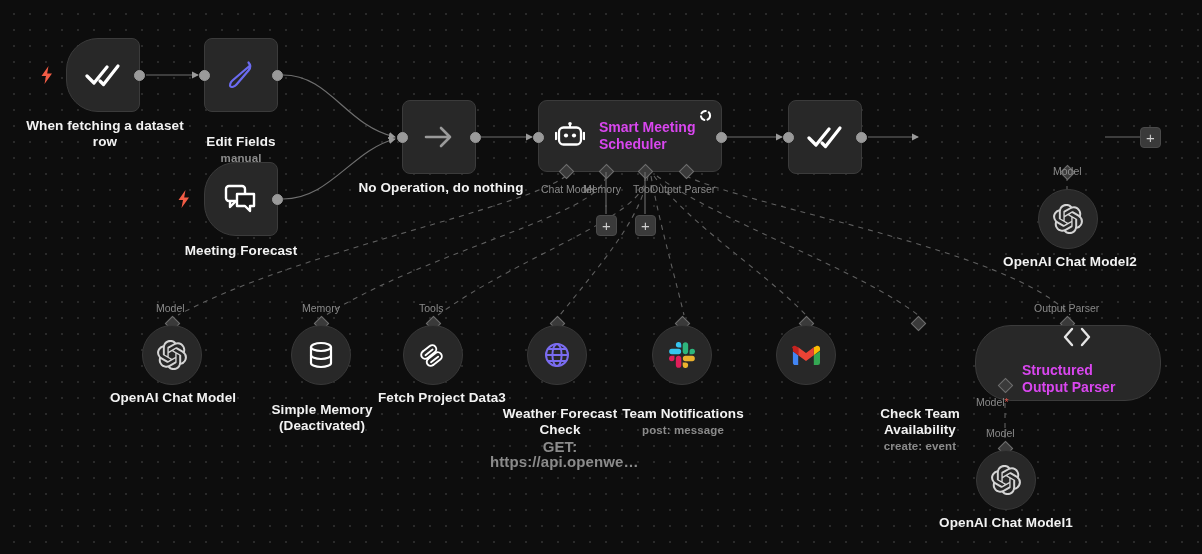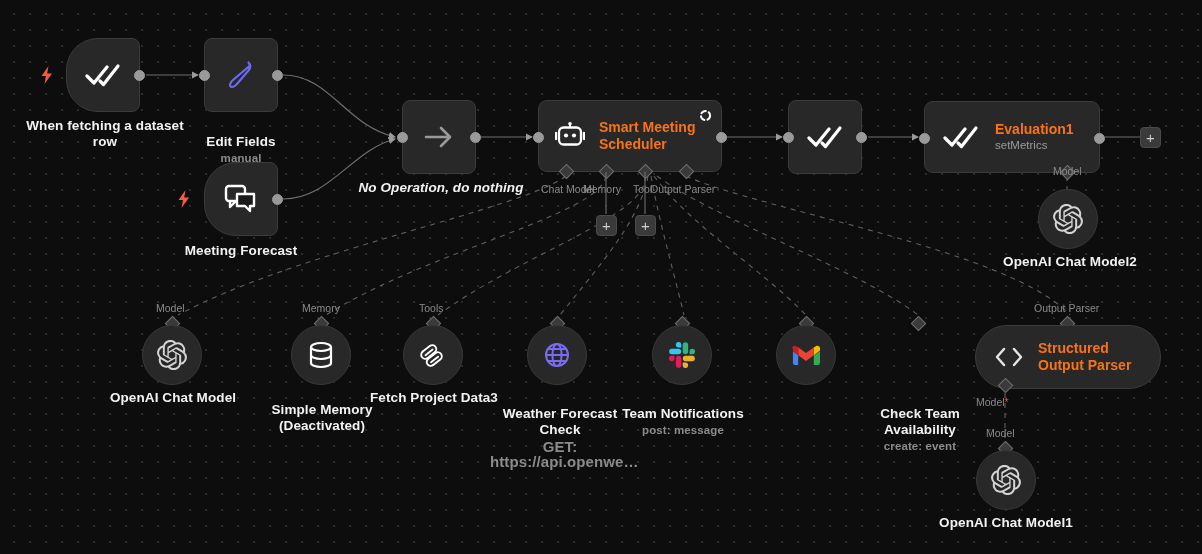--- a/index.html
+++ b/index.html
@@ -52,21 +52,21 @@
     color:#8b8b8b;
     font-size:11.5px;
     font-weight:700;
     line-height:15px;
     margin-top:1px;
   }
   .caption .sub.tiny { font-size:15px; }
 
   
   .node-title {
-    color:#f97316;
+    color:#d946ef;
     font-size:14px;
     font-weight:700;
     line-height:17px;
   }
   .node-subtitle {
     color:#9a9a9a;
     font-size:11.5px;
     font-weight:400;
     line-height:15px;
   }
@@ -230,21 +230,21 @@
 
   <div class="node square" style="left:402px; top:100px;">
     <span class="node-icon">
       <svg width="34" height="26" viewBox="0 0 34 26">
           <path d="M4 13 L28 13 M19 4 L28 13 L19 22" stroke="#9a9a9a" stroke-width="2.6" fill="none" stroke-linecap="round" stroke-linejoin="round"></path>
         </svg>
     </span>
     <div class="port filled" style="left:-6px; top:31px;"></div>
     <div class="port filled" style="right:-6px; top:31px;"></div>
   </div>
-  <div class="caption" style="left:356px; top:180px; width:170px;font-style:italic;">No Operation, do nothing</div>
+  <div class="caption" style="left:356px; top:180px; width:170px;">No Operation, do nothing</div>
 
   <div class="node wide" style="left:538px; top:100px; width:184px;">
     <span class="node-icon" style="margin-left:16px;">
       <svg width="30" height="28" viewBox="0 0 30 28">
           <path d="M15 1 L15 5" stroke="#fff" stroke-width="2"></path>
           <circle cx="15" cy="1.8" r="1.8" fill="#fff"></circle>
           <rect x="4" y="5.5" width="22" height="17" rx="4.5" fill="none" stroke="#fff" stroke-width="2.3"></rect>
           <circle cx="11" cy="13.5" r="2.1" fill="#fff"></circle>
           <circle cx="19" cy="13.5" r="2.1" fill="#fff"></circle>
           <path d="M1 11 L1 17 M29 11 L29 17" stroke="#fff" stroke-width="2.3" stroke-linecap="round"></path>
@@ -281,34 +281,20 @@
     <span class="node-icon">
       <svg width="36" height="26" viewBox="0 0 36 26">
           <path d="M2 14 L9 21 L22 5" stroke="#fff" stroke-width="3.2" fill="none" stroke-linecap="round" stroke-linejoin="round"></path>
           <path d="M15 19 L18.5 22.5 L33 4" stroke="#fff" stroke-width="3.2" fill="none" stroke-linecap="round" stroke-linejoin="round"></path>
         </svg>
     </span>
     <div class="port filled" style="left:-6px; top:31px;"></div>
     <div class="port filled" style="right:-6px; top:31px;"></div>
   </div>
 
-  <div class="node wide" style="left:924px; top:101px; width:176px;">
-    <span class="node-icon" style="margin-left:18px;">
-      <svg width="36" height="26" viewBox="0 0 36 26">
-          <path d="M2 14 L9 21 L22 5" stroke="#fff" stroke-width="3.2" fill="none" stroke-linecap="round" stroke-linejoin="round"></path>
-          <path d="M15 19 L18.5 22.5 L33 4" stroke="#fff" stroke-width="3.2" fill="none" stroke-linecap="round" stroke-linejoin="round"></path>
-        </svg>
-    </span>
-    <div style="margin-left:16px;">
-      <div class="node-title">Evaluation1</div>
-      <div class="node-subtitle">setMetrics</div>
-    </div>
-    <div class="port filled" style="left:-6px; top:31px;"></div>
-    <div class="port filled" style="right:-6px; top:31px;"></div>
-  </div>
   <div class="dport" style="left:1062px; top:167px;"></div>
   <div class="plabel" style="left:1053px; top:165px;">Model</div>
 
   <div class="plus" style="left:1140px; top:127px;">+</div>
 
   <div class="plabel" style="left:156px; top:302px;">Model</div>
   <div class="dport" style="left:167px; top:318px;"></div>
   <div class="subnode" style="left:142px; top:325px;">
     <span class="node-icon">
       <svg width="30" height="30" viewBox="0 0 24 24">
@@ -341,21 +327,21 @@
             <path d="M8 5 h9 a4 4 0 0 1 0 8 h-9"></path>
             <path d="M8 9.5 h9"></path>
             <path d="M8 14 h9 a4 4 0 0 1 0 8 h-9"></path>
             <path d="M8 18.5 h9"></path>
             <path d="M8 5 a3 3 0 0 0 0 8"></path>
             <path d="M8 14 a3 3 0 0 0 0 8"></path>
           </g>
         </svg>
     </span>
   </div>
-  <div class="caption" style="left:368px; top:390px; width:132px;">Fetch Project Data3</div>
+  <div class="caption" style="left:376px; top:390px; width:132px;">Fetch Project Data3</div>
 
   <div class="dport" style="left:552px; top:318px;"></div>
   <div class="subnode" style="left:527px; top:325px;">
     <span class="node-icon">
       <svg width="28" height="28" viewBox="0 0 28 28">
           <circle cx="14" cy="14" r="11" fill="none" stroke="#7a6cf0" stroke-width="2"></circle>
           <ellipse cx="14" cy="14" rx="4.6" ry="11" fill="none" stroke="#7a6cf0" stroke-width="2"></ellipse>
           <path d="M3 14 h22 M5 8 h18 M5 20 h18" stroke="#7a6cf0" stroke-width="2"></path>
         </svg>
     </span>
@@ -397,21 +383,21 @@
 
   <div class="dport" style="left:913px; top:318px;"></div>
   <div class="caption" style="left:856px; top:390px; width:128px;">
     <span>Check Team
 Availability</span>
     <span class="sub">create: event</span>
   </div>
 
   <div class="plabel" style="left:1034px; top:302px;">Output Parser</div>
   <div class="dport" style="left:1062px; top:318px;"></div>
-  <div class="pill" style="left:975px; top:325px; width:186px; height:64px;">
+  <div class="pill" style="left:975px; top:325px; width:186px; height:76px;flex-direction:column;">
     <span class="node-icon">
       <svg width="30" height="22" viewBox="0 0 30 22">
           <path d="M10 3 L3 11 L10 19 M20 3 L27 11 L20 19" stroke="#e6e6e6" stroke-width="2.4" fill="none" stroke-linecap="round" stroke-linejoin="round"></path>
         </svg>
     </span>
     <div class="node-title" style="width:110px;">Structured Output
 Parser</div>
   </div>
   <div class="dport" style="left:1000px; top:380px;"></div>
   <div class="plabel" style="left:976px; top:396px;">

